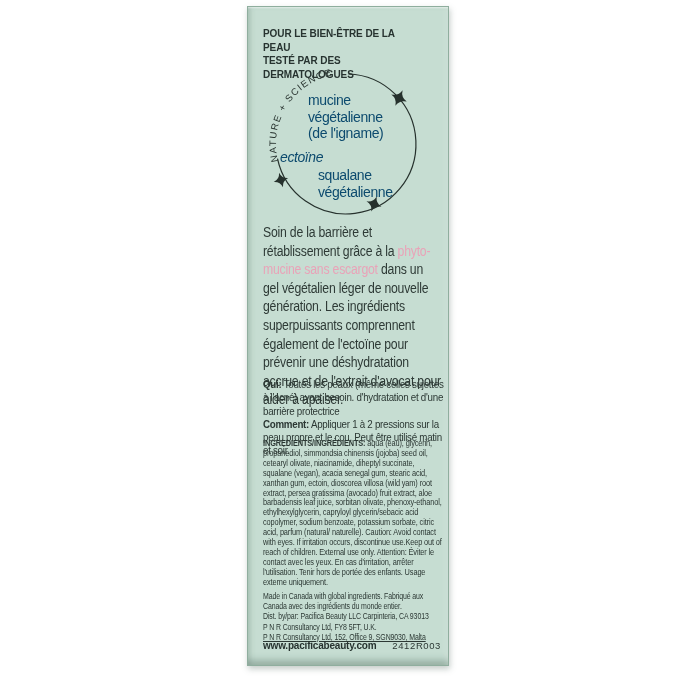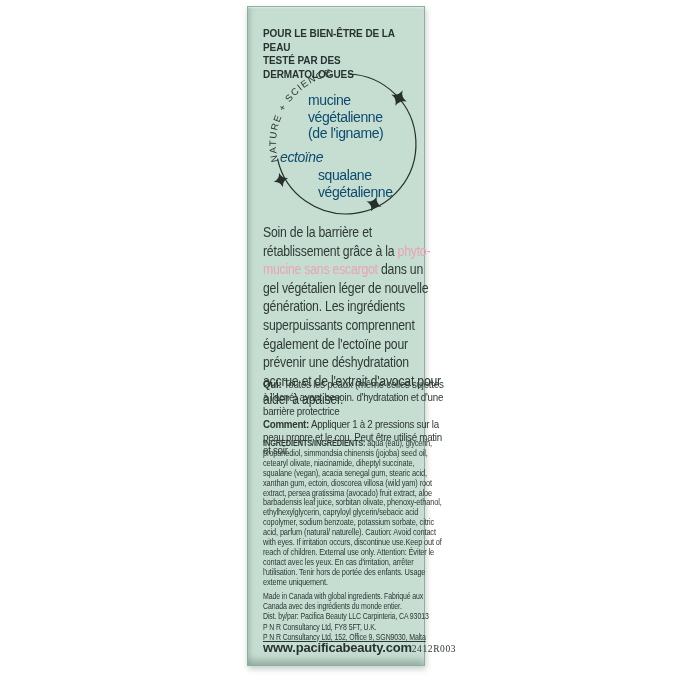--- a/index.html
+++ b/index.html
@@ -1,20 +1,20 @@
 <!DOCTYPE html>
 <html><head>
 <meta charset="utf-8">
 <style>
   html,body{margin:0;padding:0;}
   body{width:679px;height:679px;background:#ffffff;font-family:"Liberation Sans",sans-serif;}
   .stage{position:relative;width:679px;height:679px;background:#ffffff;overflow:hidden;}
 
   .box{
-    position:absolute;left:247px;top:6px;width:178px;height:660px;
+    position:absolute;left:247px;top:6px;width:202px;height:660px;
     background:#c6ddd2;
     border:1px solid #8fae9e;
     box-sizing:border-box;
     box-shadow:
       1px 3px 6px rgba(90,110,100,0.35),
       inset 0 2px 2px -1px rgba(255,255,255,0.55),
       inset 4px 0 6px -3px rgba(60,90,75,0.28),
       inset -4px 0 6px -3px rgba(255,255,255,0.30),
       inset 0 -9px 7px -4px rgba(50,80,65,0.30);
     color:#2e3a36;
@@ -66,22 +66,22 @@
     transform:scaleX(0.82);transform-origin:0 0;
   }
   .legal p{margin:0;}
   .legal .nowrap{white-space:nowrap;}
   .legal .underline{text-decoration:underline;}
 
   .footer{
     position:absolute;top:633px;left:15px;right:7px;
     display:flex;justify-content:space-between;align-items:baseline;
   }
-  .site{font-size:13px;font-weight:bold;letter-spacing:-0.2px;color:#273330;}
-  .code{font-family:Liberation Serif, serif;font-size:9.5px;letter-spacing:0.6px;color:#2c3834;text-align:right;}
+  .site{font-size:10px;font-weight:bold;letter-spacing:-0.2px;color:#273330;}
+  .code{font-family:Liberation Sans, sans-serif;font-size:9.5px;letter-spacing:0.6px;color:#2c3834;text-align:right;}
 </style>
 </head>
 <body>
 
 <div class="stage">
   <div class="box">
 
     <div class="header">
       <div>POUR LE BIEN-ÊTRE DE LA PEAU</div>
       <div>TESTÉ PAR DES DERMATOLOGUES</div>

